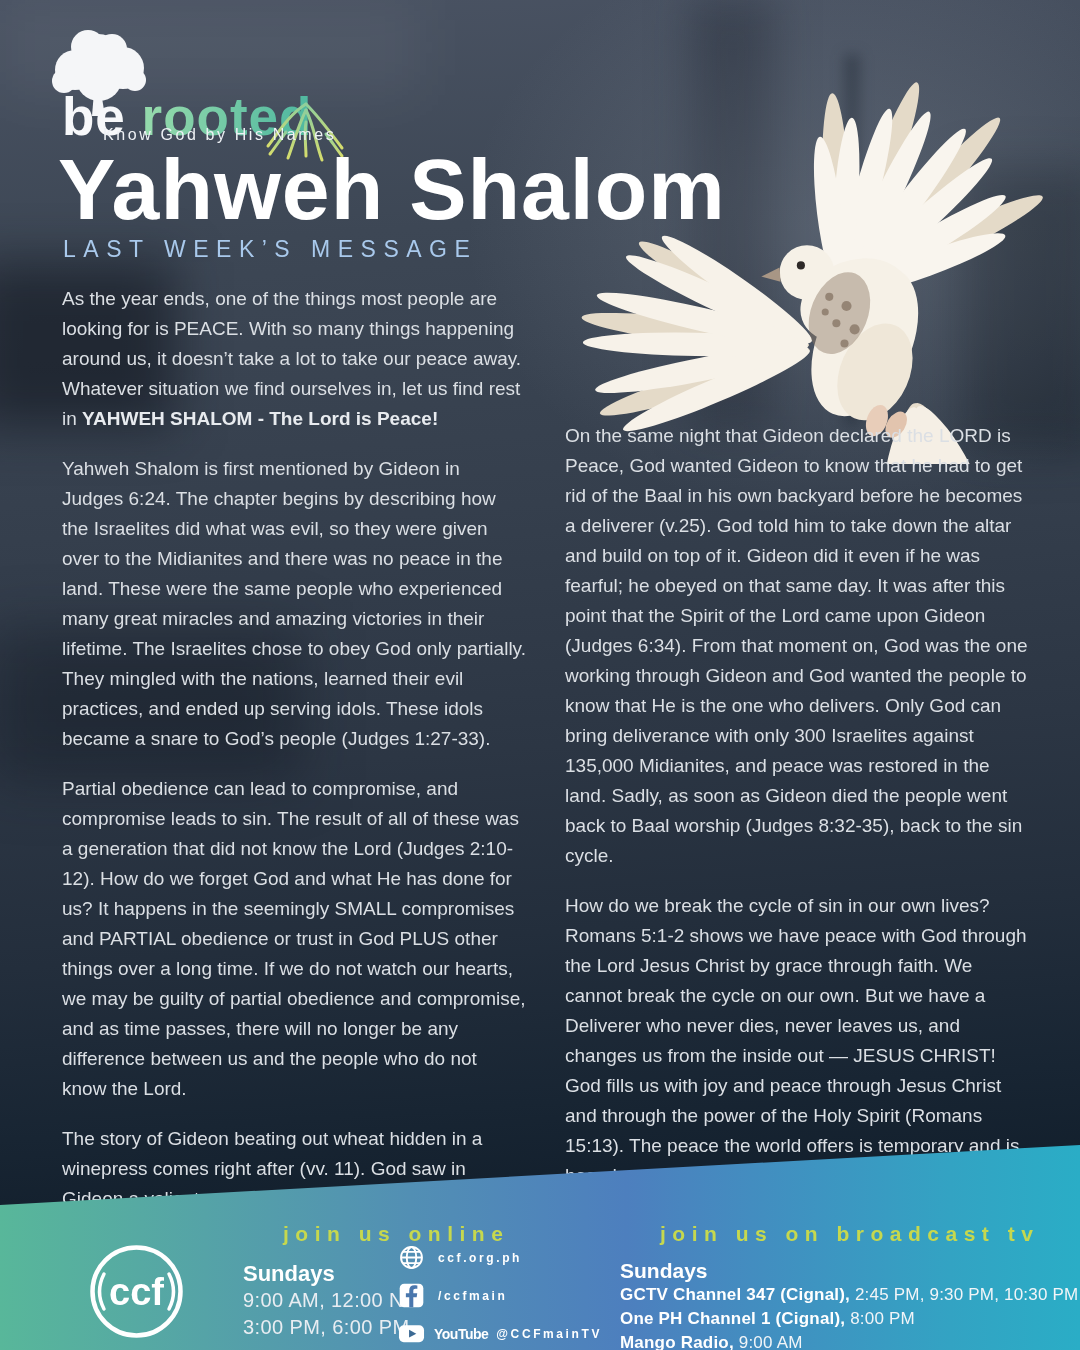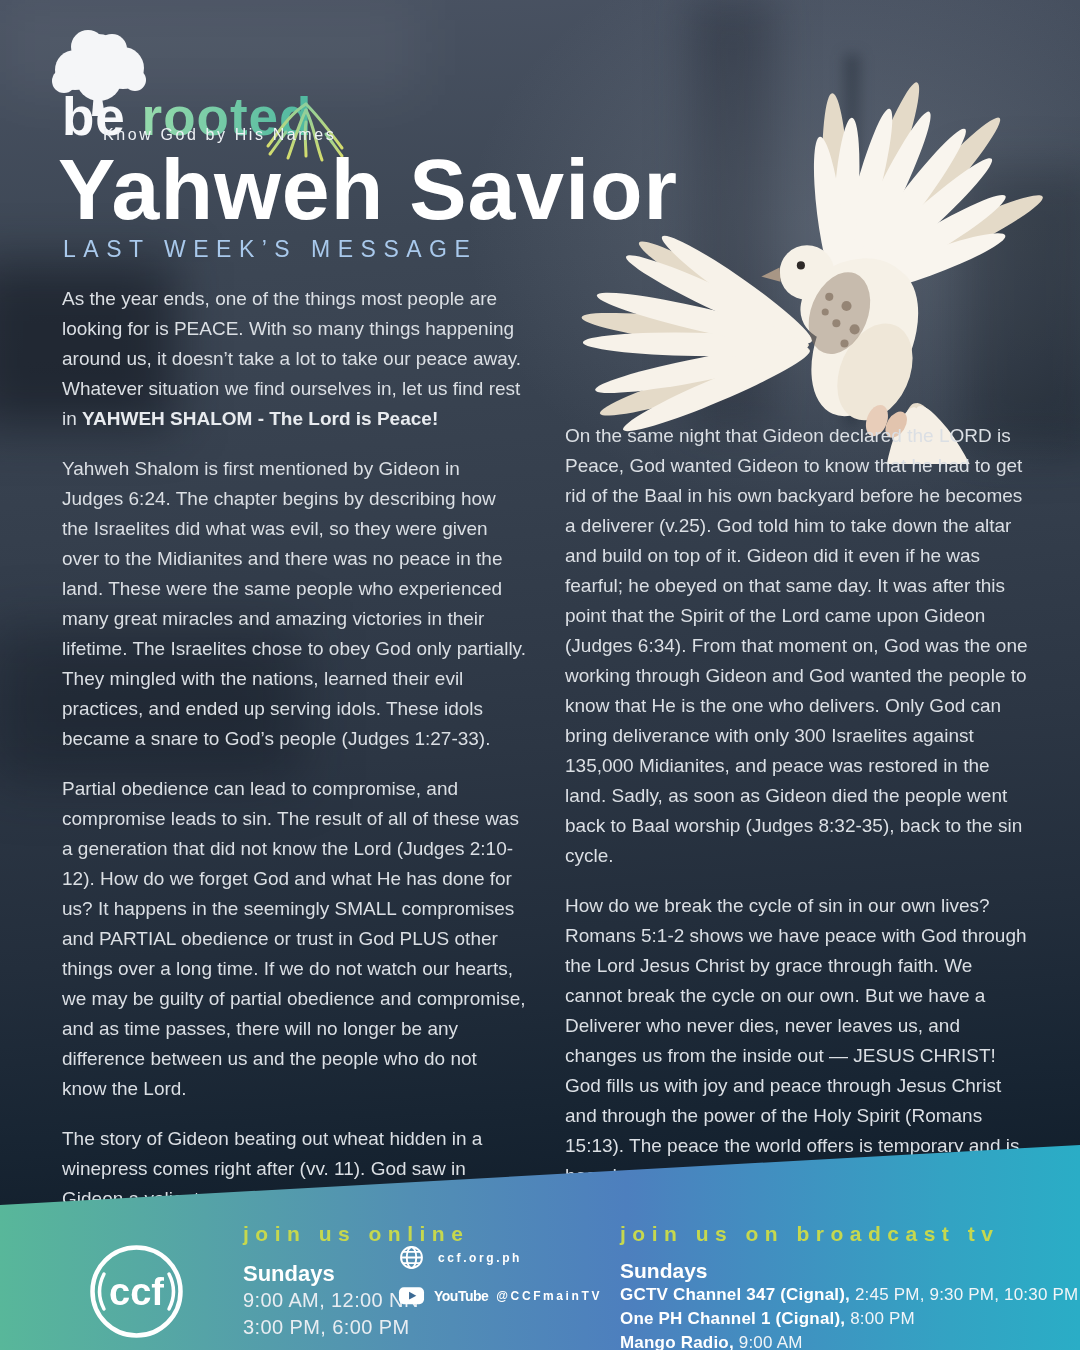--- a/index.html
+++ b/index.html
@@ -48,21 +48,21 @@
 
   
   .footer-band { position:absolute; left:0; top:1140px; width:1080px; height:210px;
     background:linear-gradient(90deg,#58b79a 0%,#528fb4 38%,#4d7fbe 58%,#33a3c3 88%,#2aadc6 100%);
     clip-path:polygon(0 65px, 1080px 5px, 1080px 210px, 0 210px); }
   .ccf-logo { position:absolute; left:88px; top:1243px; }
   .f-col { position:absolute; color:#ffffff; }
   .f-online { left:243px; top:1222px; }
   .f-links { left:398px; top:1244px; }
   .f-broadcast { left:620px; top:1222px; }
-  .f-heading { color:#c6d84e; font-size:21px; font-weight:700; letter-spacing:6.5px; white-space:nowrap; }
+  .f-heading { color:#c6d84e; font-size:21px; font-weight:700; letter-spacing:6.5px; white-space:nowrap;margin-left:40px; }
   .f-day { font-size:22px; font-weight:700; margin-top:15px; }
   .f-time { font-size:20px; color:#e9edf2; line-height:27px; letter-spacing:.4px; }
   .link-row { display:flex; align-items:center; margin-bottom:11px; }
   .link-row .icon { width:27px; height:27px; margin-right:13px; flex:0 0 auto; }
   .link-label { font-size:12px; font-weight:700; letter-spacing:2.6px; }
   .yt-word { font-size:14px; font-weight:700; margin:0 8px 0 -4px; letter-spacing:-.5px; }
   .brow { font-size:17px; line-height:24px; color:#f2f5f8; letter-spacing:.2px; }
   .brow strong { color:#ffffff; }
 </style>
 </head>
@@ -175,21 +175,21 @@
         <path d="M50 18 C42 34 38 50 32 66"></path>
         <path d="M50 18 C58 34 60 52 66 68"></path>
         <path d="M30 40 C24 48 20 54 14 62"></path>
         <path d="M70 42 C76 50 80 56 86 64"></path>
         <path d="M50 30 C48 42 50 54 50 64"></path>
       </g>
     </svg>
     <div class="brand-tagline">Know God by His Names</div>
   </div>
 
-  <div class="title">Yahweh Savior</div>
+  <div class="title">Yahweh Shalom</div>
   <div class="subtitle">LAST WEEK’S MESSAGE</div>
 
   <div class="col col-left">
     <p><span>As the year ends, one of the things most people are looking for is PEACE. With so many things happening around us, it doesn’t take a lot to take our peace away. Whatever situation we find ourselves in, let us find rest in </span><strong>YAHWEH SHALOM - The Lord is Peace!</strong></p>
     <p>Yahweh Shalom is first mentioned by Gideon in Judges 6:24. The chapter begins by describing how the Israelites did what was evil, so they were given over to the Midianites and there was no peace in the land. These were the same people who experienced many great miracles and amazing victories in their lifetime. The Israelites chose to obey God only partially. They mingled with the nations, learned their evil practices, and ended up serving idols. These idols became a snare to God’s people (Judges 1:27-33).</p>
     <p>Partial obedience can lead to compromise, and compromise leads to sin. The result of all of these was a generation that did not know the Lord (Judges 2:10-12). How do we forget God and what He has done for us? It happens in the seemingly SMALL compromises and PARTIAL obedience or trust in God PLUS other things over a long time. If we do not watch our hearts, we may be guilty of partial obedience and compromise, and as time passes, there will no longer be any difference between us and the people who do not know the Lord.</p>
     <p>The story of Gideon beating out wheat hidden in a winepress comes right after (vv. 11). God saw in Gideon a valiant warrior and He challenged Gideon to deliver Israel (vv. 13,14,16) Gideon was fearful, but God is the first one to say, “peace to you, do not be afraid” (v.23). God wants us to experience His peace. It was when Gideon experienced peace from the One who gives it that he built an altar (v.24) to God. YAHWEH is the personal name of God and He wants to have a personal relationship with us. SHALOM means peace.</p>
   </div>
   <div class="col col-right">
     <p>On the same night that Gideon declared the LORD is Peace, God wanted Gideon to know that he had to get rid of the Baal in his own backyard before he becomes a deliverer (v.25). God told him to take down the altar and build on top of it. Gideon did it even if he was fearful; he obeyed on that same day. It was after this point that the Spirit of the Lord came upon Gideon (Judges 6:34). From that moment on, God was the one working through Gideon and God wanted the people to know that He is the one who delivers. Only God can bring deliverance with only 300 Israelites against 135,000 Midianites, and peace was restored in the land. Sadly, as soon as Gideon died the people went back to Baal worship (Judges 8:32-35), back to the sin cycle.</p>
@@ -217,20 +217,27 @@
       <svg class="icon" viewBox="0 0 24 24" aria-hidden="true">
         <g stroke="#ffffff" stroke-width="1.7" fill="none">
           <circle cx="12" cy="12" r="9.3"></circle>
           <ellipse cx="12" cy="12" rx="4.2" ry="9.3"></ellipse>
           <path d="M2.7 12 H21.3 M4.3 7 H19.7 M4.3 17 H19.7"></path>
         </g>
       </svg>
       <span class="link-label">ccf.org.ph</span>
     </div>
     <div class="link-row">
+      <svg class="icon" viewBox="0 0 24 24" aria-hidden="true">
+        <rect x="1.5" y="1.5" width="21" height="21" rx="4" fill="#ffffff"></rect>
+        <path d="M13.6 22.5 V13.5 H16.6 L17.1 10 H13.6 V8 C13.6 6.9 14.1 6.1 15.5 6.1 H17.2 V3 C16.6 2.9 15.4 2.8 14.4 2.8 C11.7 2.8 10 4.4 10 7.5 V10 H7 V13.5 H10 V22.5 Z" fill="#4a77ad"></path>
+      </svg>
+      <span class="link-label">/ccfmain</span>
+    </div>
+    <div class="link-row">
       <svg class="icon" viewBox="0 0 28 28" aria-hidden="true">
         <rect x="1" y="5.5" width="26" height="17.5" rx="5" fill="#ffffff"></rect>
         <polygon points="11.5,10.2 19,14.2 11.5,18.2" fill="#3c6a94"></polygon>
       </svg>
       <span class="yt-word">YouTube</span>
       <span class="link-label">@CCFmainTV</span>
     </div>
   </div>
 
   <div class="f-col f-broadcast">

